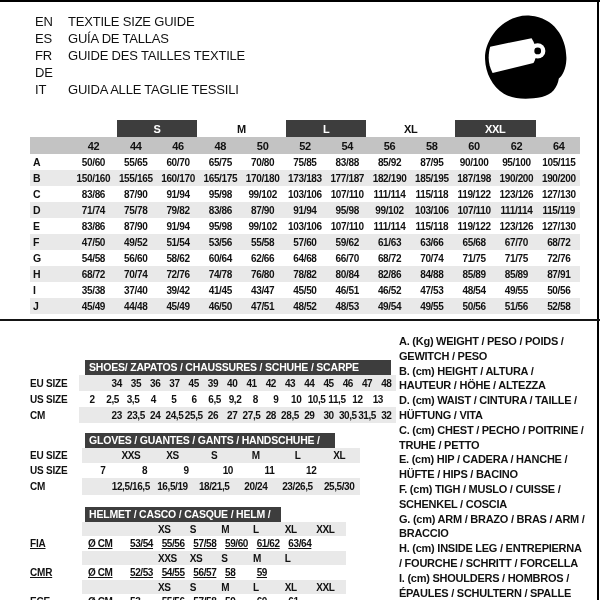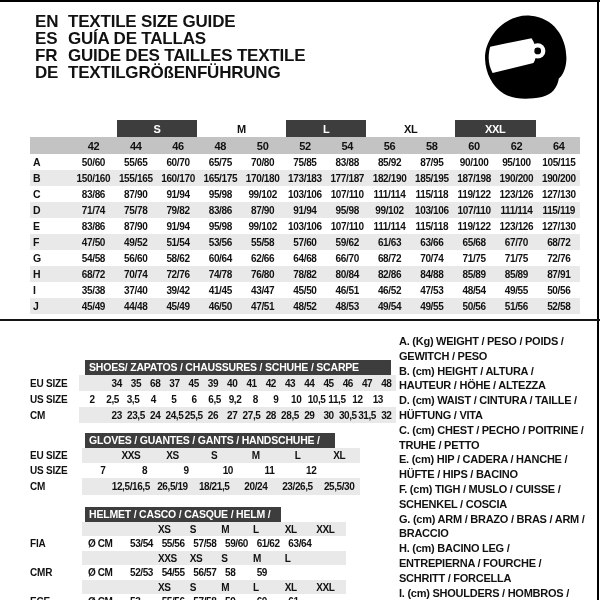--- a/index.html
+++ b/index.html
@@ -5,21 +5,21 @@
   html,body{margin:0;padding:0;}
   body{
     width:600px;height:600px;position:relative;background:#fff;
     font-family:"Liberation Sans",sans-serif;color:#111;overflow:hidden;
   }
   .border-top{position:absolute;top:0;left:0;width:600px;height:2px;background:#000;}
   .border-right{position:absolute;top:0;right:1px;width:2px;height:600px;background:#000;}
 
   
   .lang-block{position:absolute;top:13px;left:35px;}
-  .lang-row{display:flex;font-size:17px;font-weight:bold;line-height:17px;letter-spacing:-0.2px;}
+  .lang-row{display:flex;font-size:13px;font-weight:normal;line-height:17px;letter-spacing:-0.2px;}
   .lang-code{width:33px;}
 
   
   .helmet-icon{position:absolute;top:8px;right:28px;width:94px;height:98px;}
 
   
   .main-table{position:absolute;top:120px;left:30px;width:550px;border-collapse:collapse;table-layout:fixed;}
   .main-table td{text-align:center;font-weight:bold;letter-spacing:-0.35px;padding:0;white-space:nowrap;}
   .main-table .grp-row td{height:17px;font-size:11px;}
   .grp-dark{background:#3d3d3d;color:#fff;border-left:4px solid #fff;border-right:4px solid #fff;}
@@ -41,21 +41,21 @@
   .vcell{text-align:center;font-size:10px;font-weight:bold;letter-spacing:-0.4px;white-space:nowrap;}
   .shoes .srow{height:16px;}
   .shoes .vals{width:306px;grid-template-columns:repeat(15,1fr);}
   .gloves{margin-top:10px;}
   .gloves .srow{height:15px;}
   .gloves .srow:last-child{height:17px;}
   .gloves .vals{width:250px;grid-template-columns:repeat(6,1fr);}
   .helmet{margin-top:12px;}
   .helmet .sec-title{width:196px;padding-left:4px;box-sizing:border-box;}
   .helmet .srow.sizes{height:14px;}
-  .helmet .srow.hdata{height:15px;}
+  .helmet .srow.hdata{height:15px;text-decoration:underline;}
   .helmet .vals{width:236px;grid-template-columns:46px repeat(6,1fr);}
   .helmet .vcell{text-align:left;padding-left:2px;}
   .helmet .vcell.unit{padding-left:6px;}
 
   
   .legend{position:absolute;top:334px;left:399px;width:186px;}
   .legend-item{font-size:11px;font-weight:bold;line-height:14.8px;letter-spacing:-0.25px;}
 </style>
 </head>
 <body>
@@ -71,21 +71,24 @@
     <div class="lang-row">
       <span class="lang-code">ES</span>
       <span class="lang-title">GUÍA DE TALLAS</span>
     </div>
     <div class="lang-row">
       <span class="lang-code">FR</span>
       <span class="lang-title">GUIDE DES TAILLES TEXTILE</span>
     </div>
     <div class="lang-row">
       <span class="lang-code">DE</span>
-      <span class="lang-title">TEXTILGRÖßENFÜHRUNG</span>
+    </div>
+    <div class="lang-row">
+      <span class="lang-code">IT</span>
+      <span class="lang-title">GUIDA ALLE TAGLIE TESSILI</span>
     </div>
   </div>
 
 <div class="helmet-icon">
   <svg viewBox="0 0 100 100" width="94" height="98" aria-hidden="true">
     <path d="M56 6 C81 8 95 30 94 53 C93.5 63 90 70 86 73 C84.5 82 79 90.5 68 92.5 C53 95.5 37 95 27.5 89 C15 81 8 67 7.5 52 C7 27 31 3.5 56 6 Z" fill="#000"></path>
     <path d="M13 39 L57 30 C62.5 38 63.5 49 59 56.5 L15.5 67 C10.5 58 10.5 47.5 13 39 Z" fill="#fff"></path>
     <circle cx="63.5" cy="43.5" r="8.2" fill="#fff"></circle>
     <circle cx="63.5" cy="43.5" r="3.6" fill="#000"></circle>
   </svg>
@@ -273,21 +276,21 @@
 <div class="divider"></div>
 
 <div class="lower">
   <div class="shoes" id="shoes-table">
     <div class="sec-title" style="width:306px;box-sizing:border-box;">SHOES/ ZAPATOS / CHAUSSURES / SCHUHE / SCARPE</div>
   <div class="srow">
         <div class="rlabel">EU SIZE</div>
         <div class="vals shaded">
           <div class="vcell">34</div>
           <div class="vcell">35</div>
-          <div class="vcell">68</div>
+          <div class="vcell">36</div>
           <div class="vcell">37</div>
           <div class="vcell">45</div>
           <div class="vcell">39</div>
           <div class="vcell">40</div>
           <div class="vcell">41</div>
           <div class="vcell">42</div>
           <div class="vcell">43</div>
           <div class="vcell">44</div>
           <div class="vcell">45</div>
           <div class="vcell">46</div>
@@ -357,21 +360,21 @@
           <div class="vcell">9</div>
           <div class="vcell">10</div>
           <div class="vcell">11</div>
           <div class="vcell">12</div>
         </div>
       </div>
       <div class="srow">
         <div class="rlabel">CM</div>
         <div class="vals shaded">
           <div class="vcell">12,5/16,5</div>
-          <div class="vcell">26,5/19</div>
+          <div class="vcell">16,5/19</div>
           <div class="vcell">18/21,5</div>
           <div class="vcell">20/24</div>
           <div class="vcell">23/26,5</div>
           <div class="vcell">25,5/30</div>
         </div>
       </div>
     </div>
   <div class="helmet" id="helmet-table">
     <div class="sec-title">HELMET / CASCO / CASQUE / HELM / CASCO</div>
   <div class="srow sizes">
@@ -450,15 +453,15 @@
 </div>
 
 <div class="legend" id="legend">
     <div class="legend-item">A. (Kg) WEIGHT / PESO / POIDS / GEWITCH / PESO</div>
     <div class="legend-item">B. (cm) HEIGHT / ALTURA / HAUTEUR / HÖHE / ALTEZZA</div>
     <div class="legend-item">D. (cm) WAIST / CINTURA / TAILLE / HÜFTUNG / VITA</div>
     <div class="legend-item">C. (cm) CHEST / PECHO / POITRINE / TRUHE / PETTO</div>
     <div class="legend-item">E. (cm) HIP / CADERA / HANCHE / HÜFTE / HIPS /  BACINO</div>
     <div class="legend-item">F.  (cm) TIGH / MUSLO / CUISSE / SCHENKEL / COSCIA</div>
     <div class="legend-item">G. (cm) ARM  / BRAZO / BRAS / ARM / BRACCIO</div>
-    <div class="legend-item">H. (cm) BACINO LEG / ENTREPIERNA / FOURCHE / SCHRITT / FORCELLA</div>
+    <div class="legend-item">H. (cm) INSIDE LEG / ENTREPIERNA / FOURCHE / SCHRITT / FORCELLA</div>
     <div class="legend-item">I.  (cm) SHOULDERS / HOMBROS / ÉPAULES / SCHULTERN / SPALLE</div>
   </div>
 
 </body></html>

